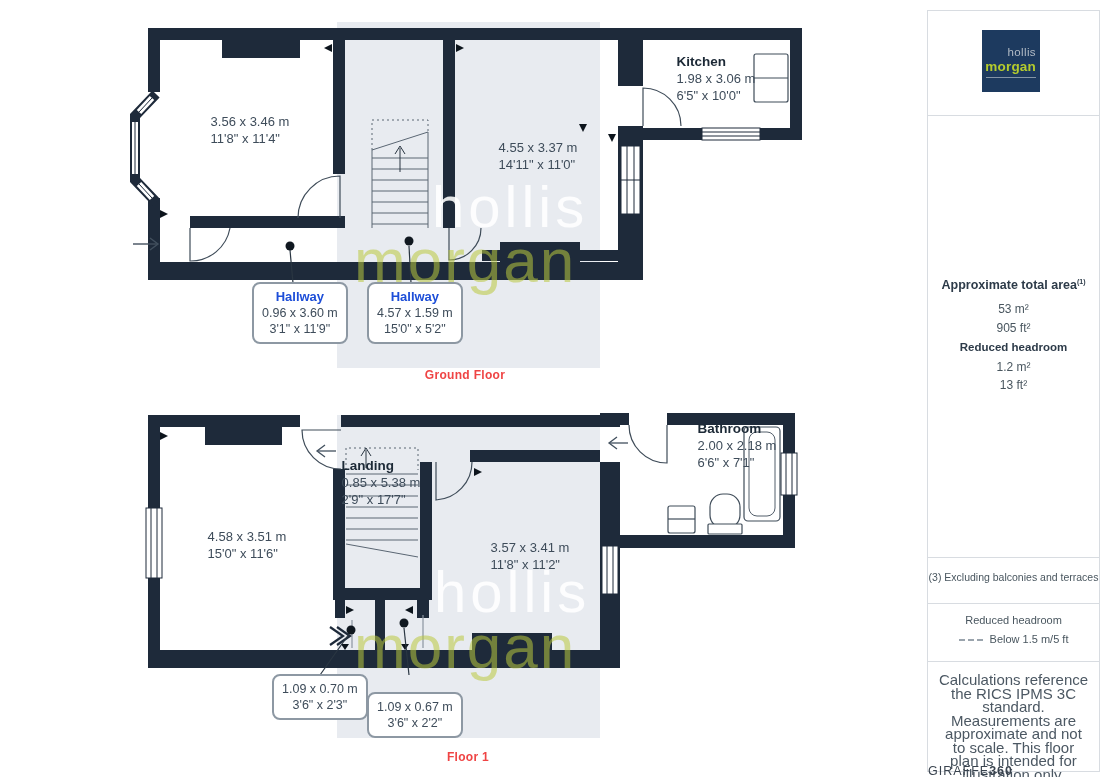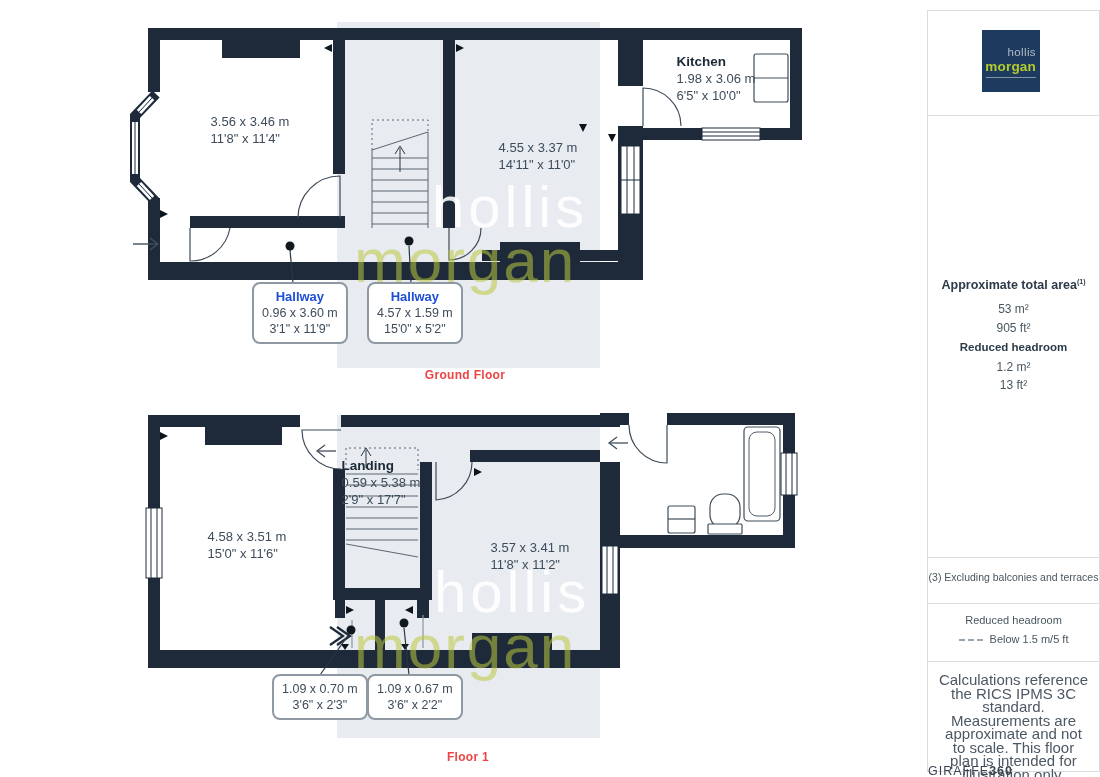--- a/index.html
+++ b/index.html
@@ -267,33 +267,38 @@
     <div>15'0" x 5'2"</div>
   </div>
   <div class="floor-label" style="left:465px;top:368px;">Ground Floor</div>
 
   <div class="room-label" style="left:247px;top:528px;">
     <div>4.58 x 3.51 m</div>
     <div>15'0" x 11'6"</div>
   </div>
   <div class="room-label" style="left:381px;top:457px;">
     <div class="title">Landing</div>
-    <div>0.59 x 5.38 m</div>
+    <div>0.85 x 5.38 m</div>
     <div>2'9" x 17'7"</div>
   </div>
   <div class="room-label" style="left:514px;top:539px;margin-left:16px;">
     <div>3.57 x 3.41 m</div>
     <div>11'8" x 11'2"</div>
   </div>
+  <div class="room-label" style="left:737px;top:420px;">
+    <div class="title">Bathroom</div>
+    <div>2.00 x 2.18 m</div>
+    <div>6'6" x 7'1"</div>
+  </div>
 
   <div class="callout" style="left:272px;top:674px;">
     <div>1.09 x 0.70 m</div>
     <div>3'6" x 2'3"</div>
   </div>
-  <div class="callout" style="left:367px;top:674px;">
+  <div class="callout" style="left:367px;top:692px;">
     <div>1.09 x 0.67 m</div>
     <div>3'6" x 2'2"</div>
   </div>
   <div class="floor-label" style="left:468px;top:750px;">Floor 1</div>
 
   <aside class="sidebar">
     <div class="logo">
       <span class="l1">hollis</span>
       <span class="l2">morgan</span>
       <span class="rule"></span>

